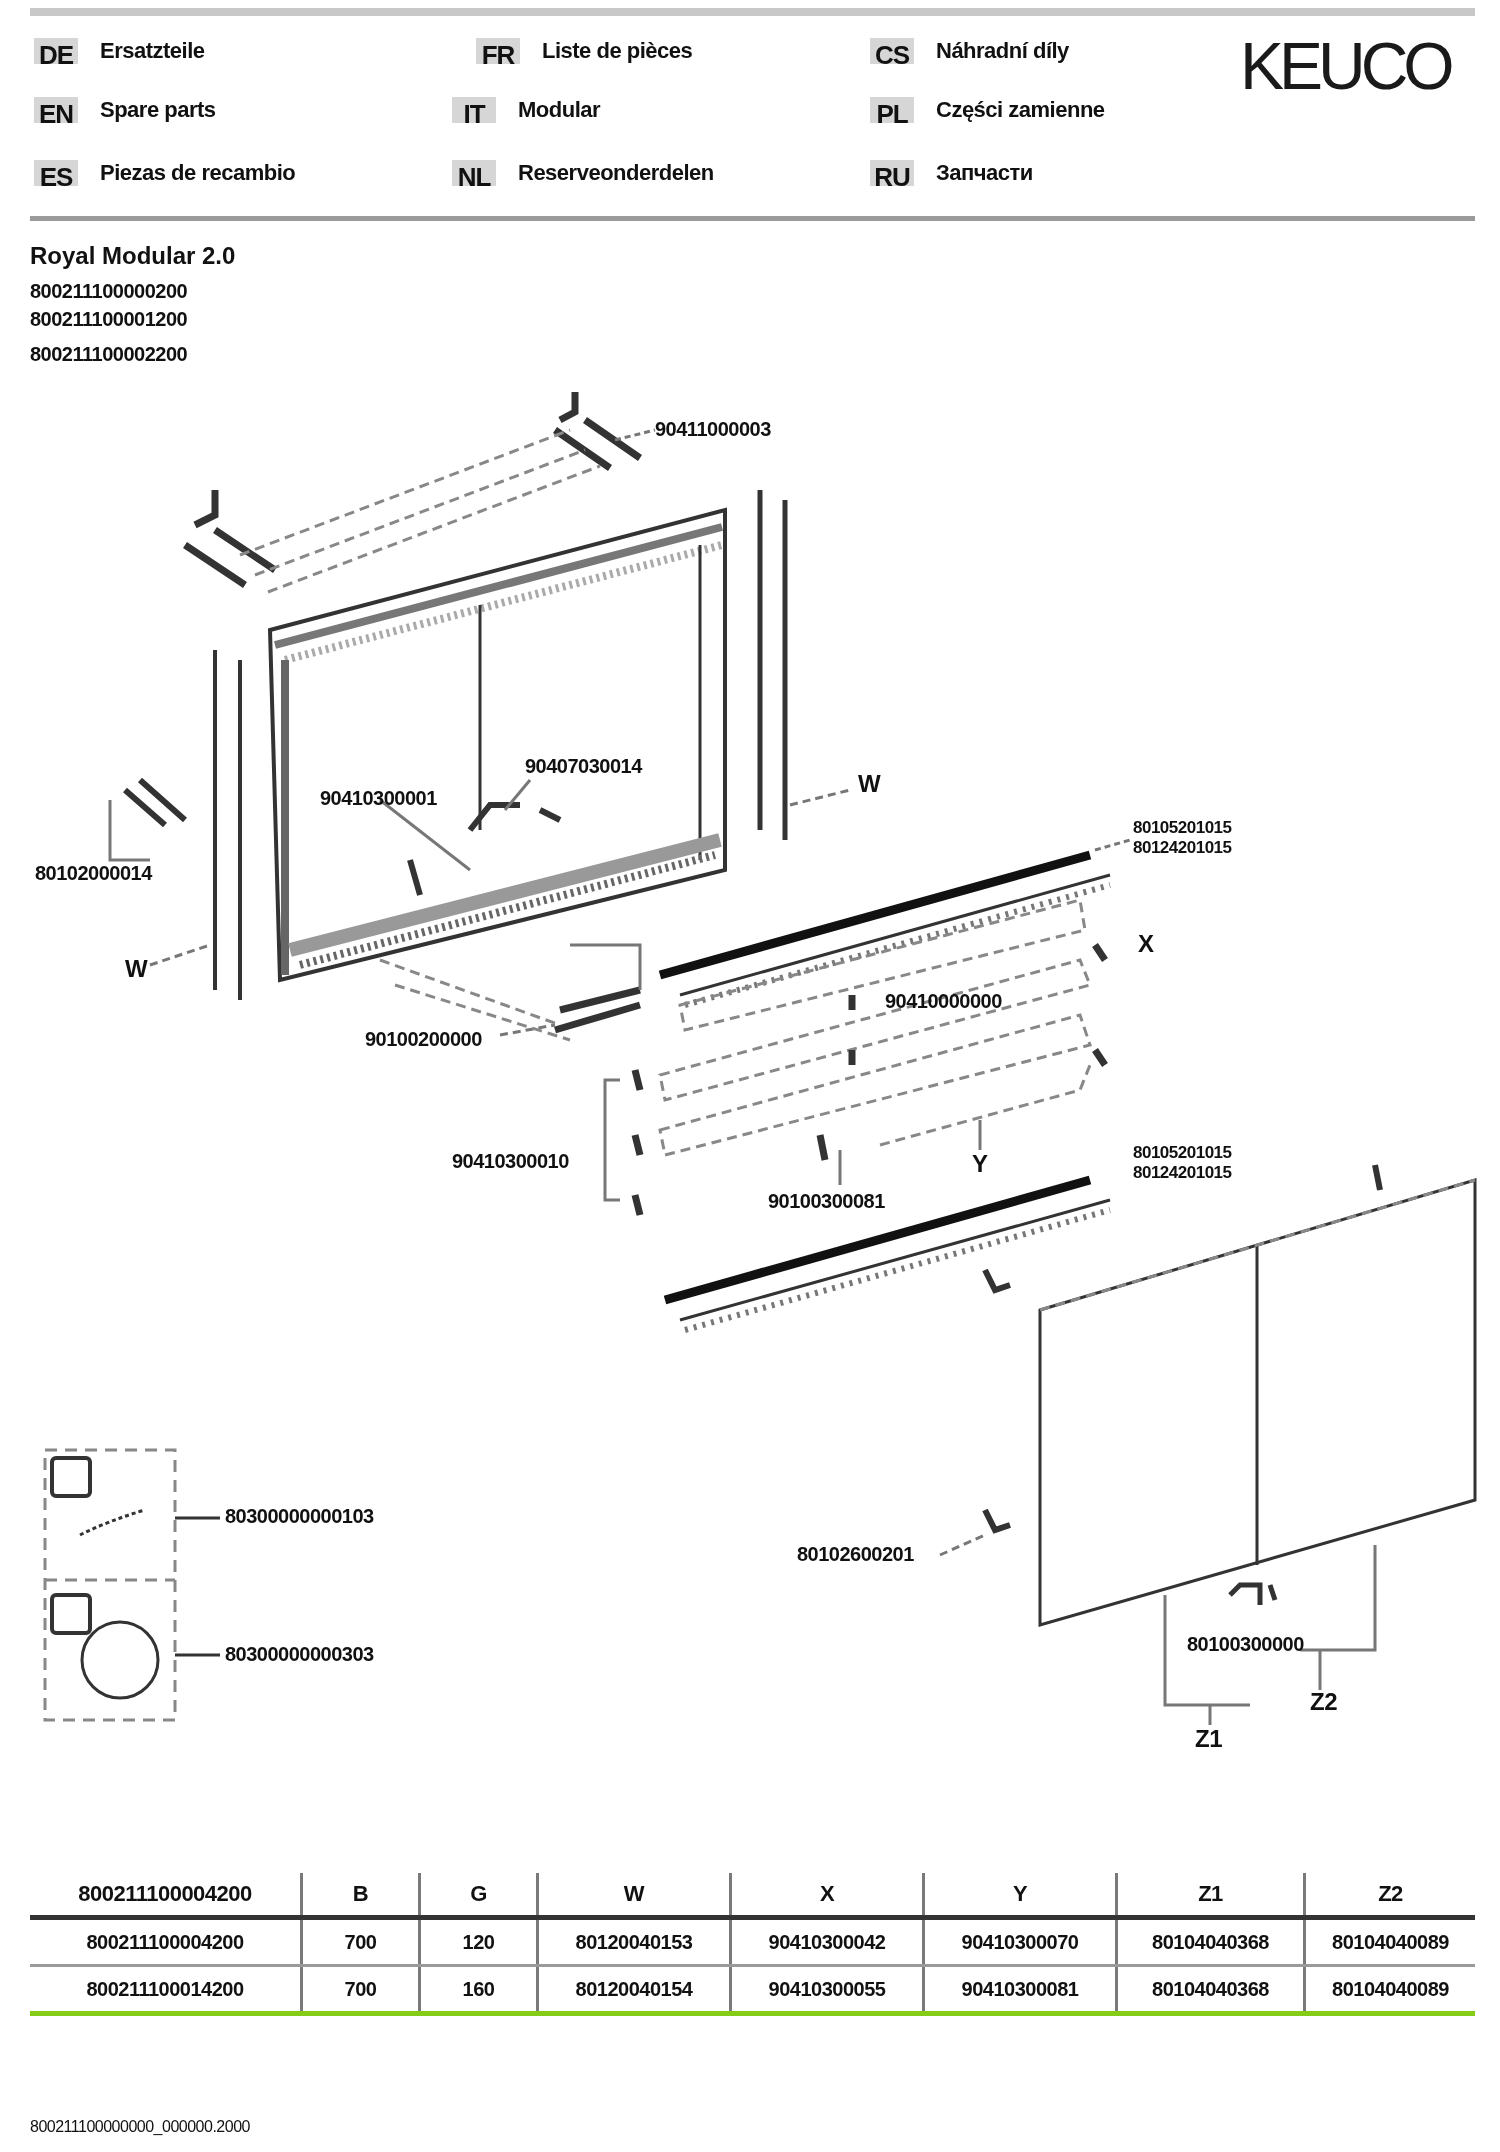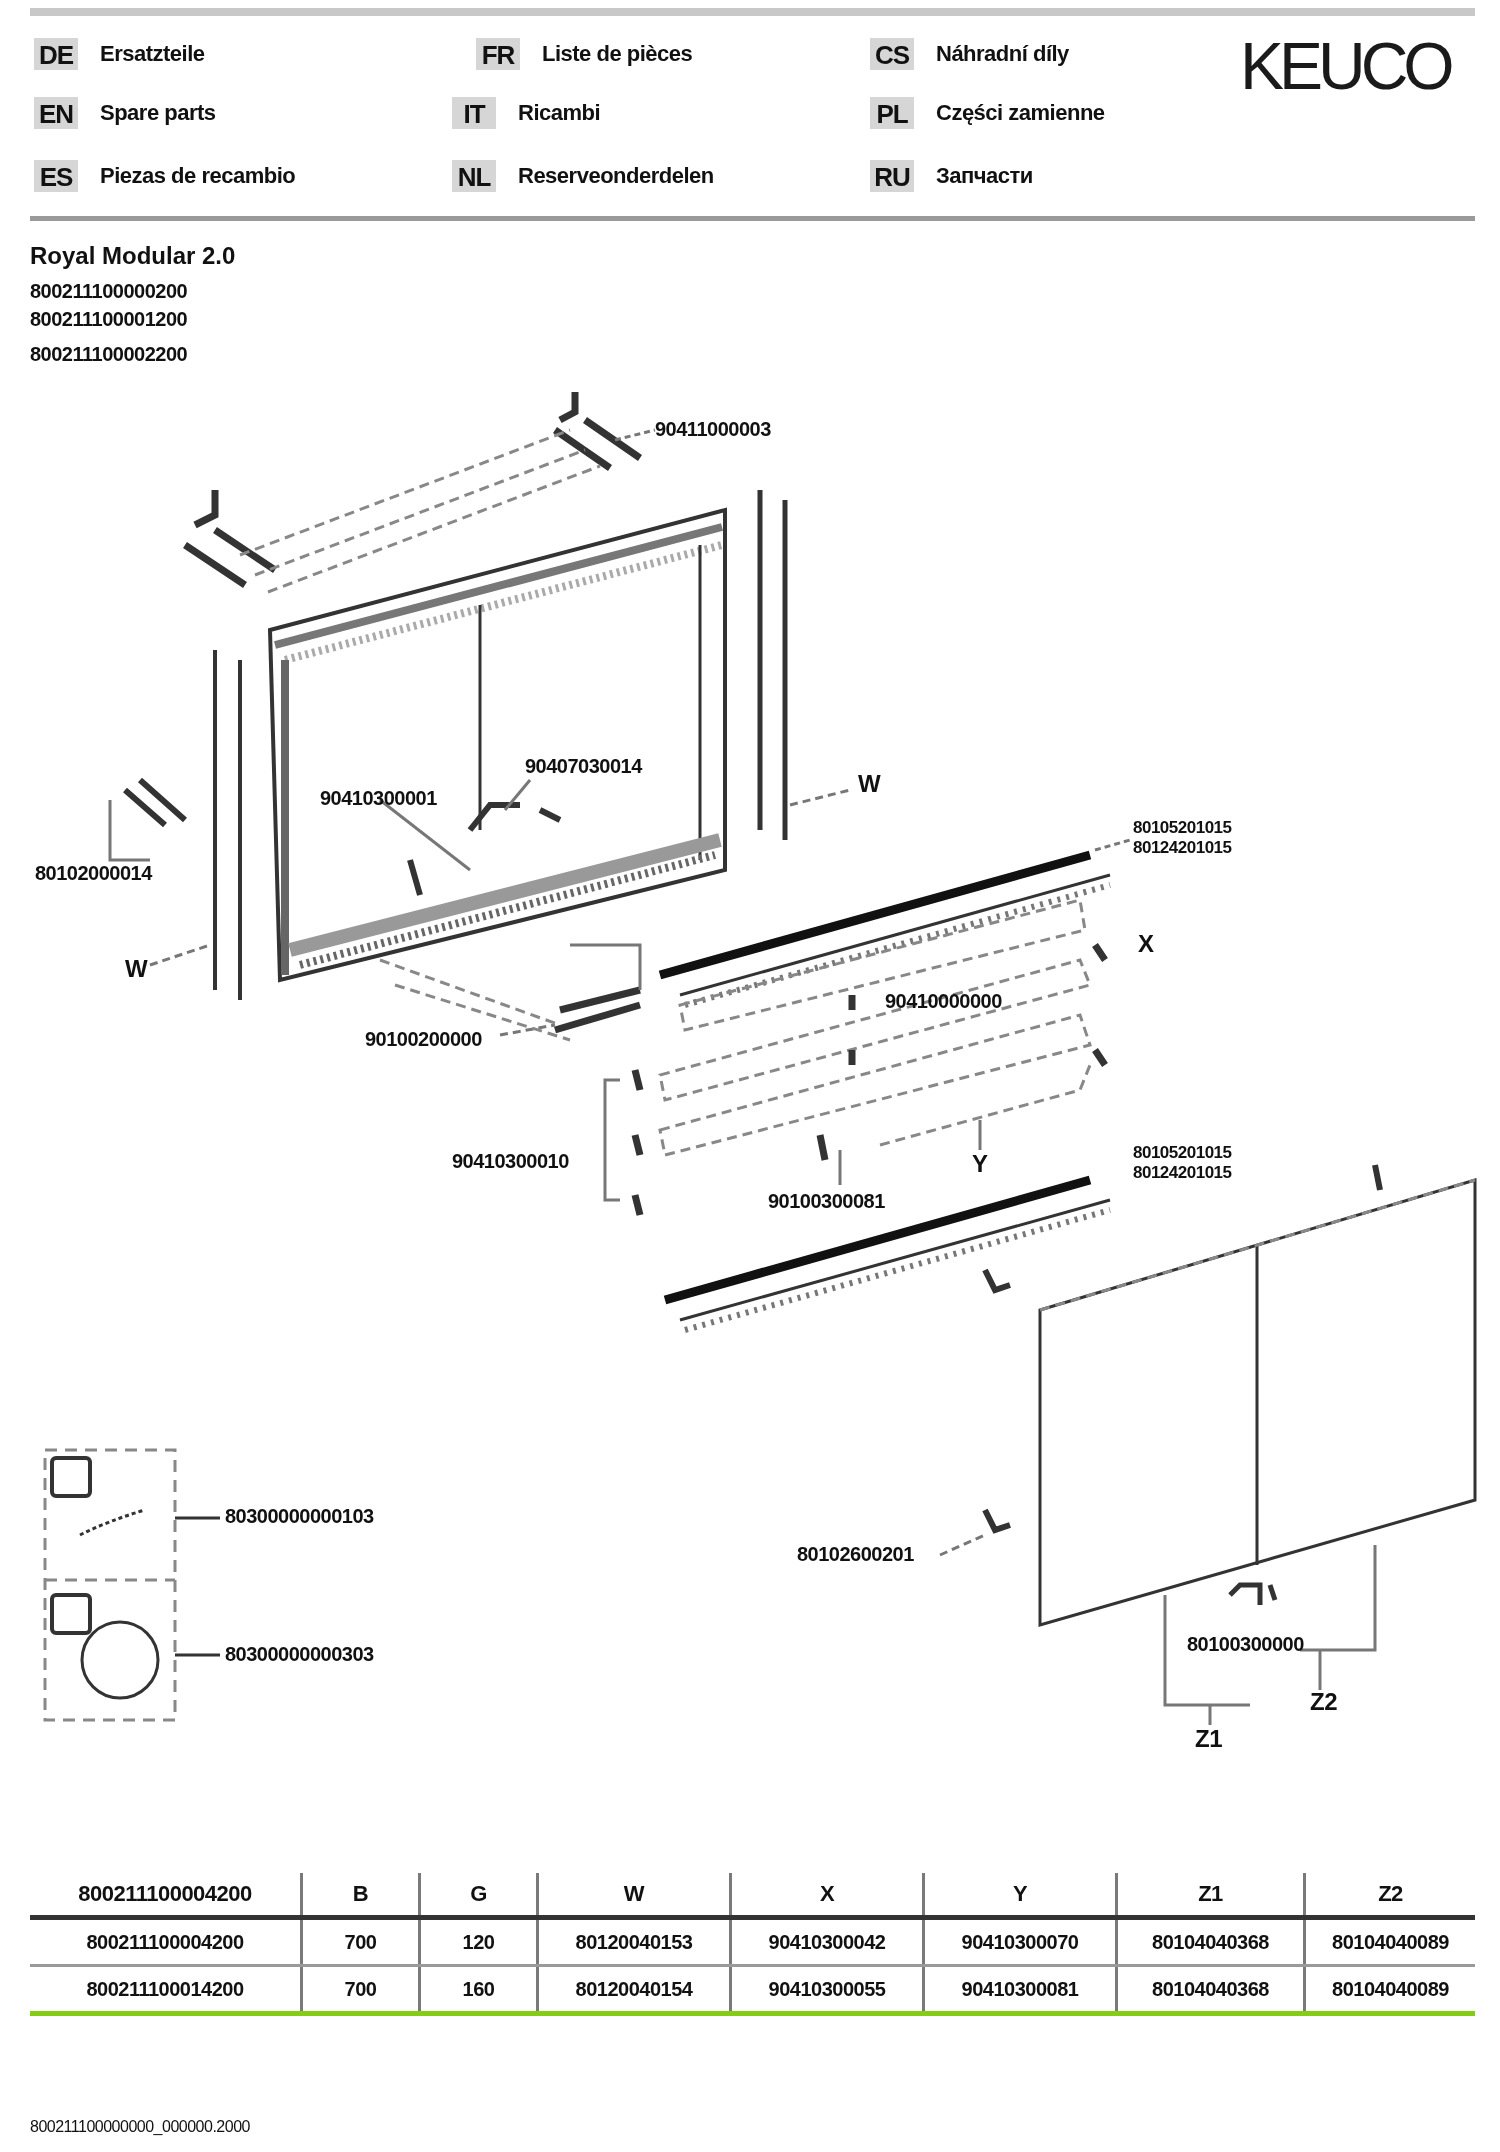--- a/index.html
+++ b/index.html
@@ -1,19 +1,19 @@
 <!DOCTYPE html>
 <html><head>
 <meta charset="utf-8">
 <style>
   html,body{margin:0;padding:0;background:#fff;}
   body{width:1500px;height:2152px;position:relative;overflow:hidden;font-family:"Liberation Sans",sans-serif;color:#111;}
   .rule{position:absolute;left:30px;width:1445px;background:#9a9a9a;}
   .lang{position:absolute;display:flex;align-items:center;gap:22px;}
-  .code{display:inline-block;width:44px;height:32px;background:#d6d6d6;font-weight:bold;font-size:26px;line-height:34px;text-align:center;color:#111;letter-spacing:-1px;}
+  .code{display:inline-block;width:44px;height:26px;background:#d6d6d6;font-weight:bold;font-size:26px;line-height:34px;text-align:center;color:#111;letter-spacing:-1px;}
   .lname{font-weight:bold;font-size:22px;letter-spacing:-0.5px;}
   .logo{position:absolute;left:1240px;top:28px;font-size:66px;letter-spacing:-5px;font-weight:normal;color:#1a1a1a;}
   .ptitle{position:absolute;left:30px;top:242px;font-weight:bold;font-size:24px;}
   .pnum{position:absolute;left:30px;font-weight:bold;font-size:20px;letter-spacing:-0.5px;}
   .callout{position:absolute;font-weight:bold;font-size:20px;letter-spacing:-0.5px;white-space:nowrap;}
   .drawing{position:absolute;left:0;top:0;width:1500px;height:1860px;}
   table.parts{position:absolute;left:30px;top:1873px;width:1445px;border-collapse:collapse;font-weight:bold;font-size:20px;letter-spacing:-0.5px;}
   table.parts th,table.parts td{text-align:center;border-left:3px solid #7a7a7a;height:44px;padding:0;}
   table.parts th:first-child,table.parts td:first-child{border-left:none;}
   table.parts thead th{border-bottom:5px solid #333;height:42px;font-size:22px;}
@@ -38,21 +38,21 @@
 <div class="lang" style="left:34px;top:160px;">
   <span class="code">ES</span>
   <span class="lname">Piezas de recambio</span>
 </div>
 <div class="lang" style="left:476px;top:38px;">
   <span class="code">FR</span>
   <span class="lname">Liste de pièces</span>
 </div>
 <div class="lang" style="left:452px;top:97px;">
   <span class="code">IT</span>
-  <span class="lname">Ricambi</span>
+  <span class="lname">Modular</span>
 </div>
 <div class="lang" style="left:452px;top:160px;">
   <span class="code">NL</span>
   <span class="lname">Reserveonderdelen</span>
 </div>
 <div class="lang" style="left:870px;top:38px;">
   <span class="code">CS</span>
   <span class="lname">Náhradní díly</span>
 </div>
 <div class="lang" style="left:870px;top:97px;">

